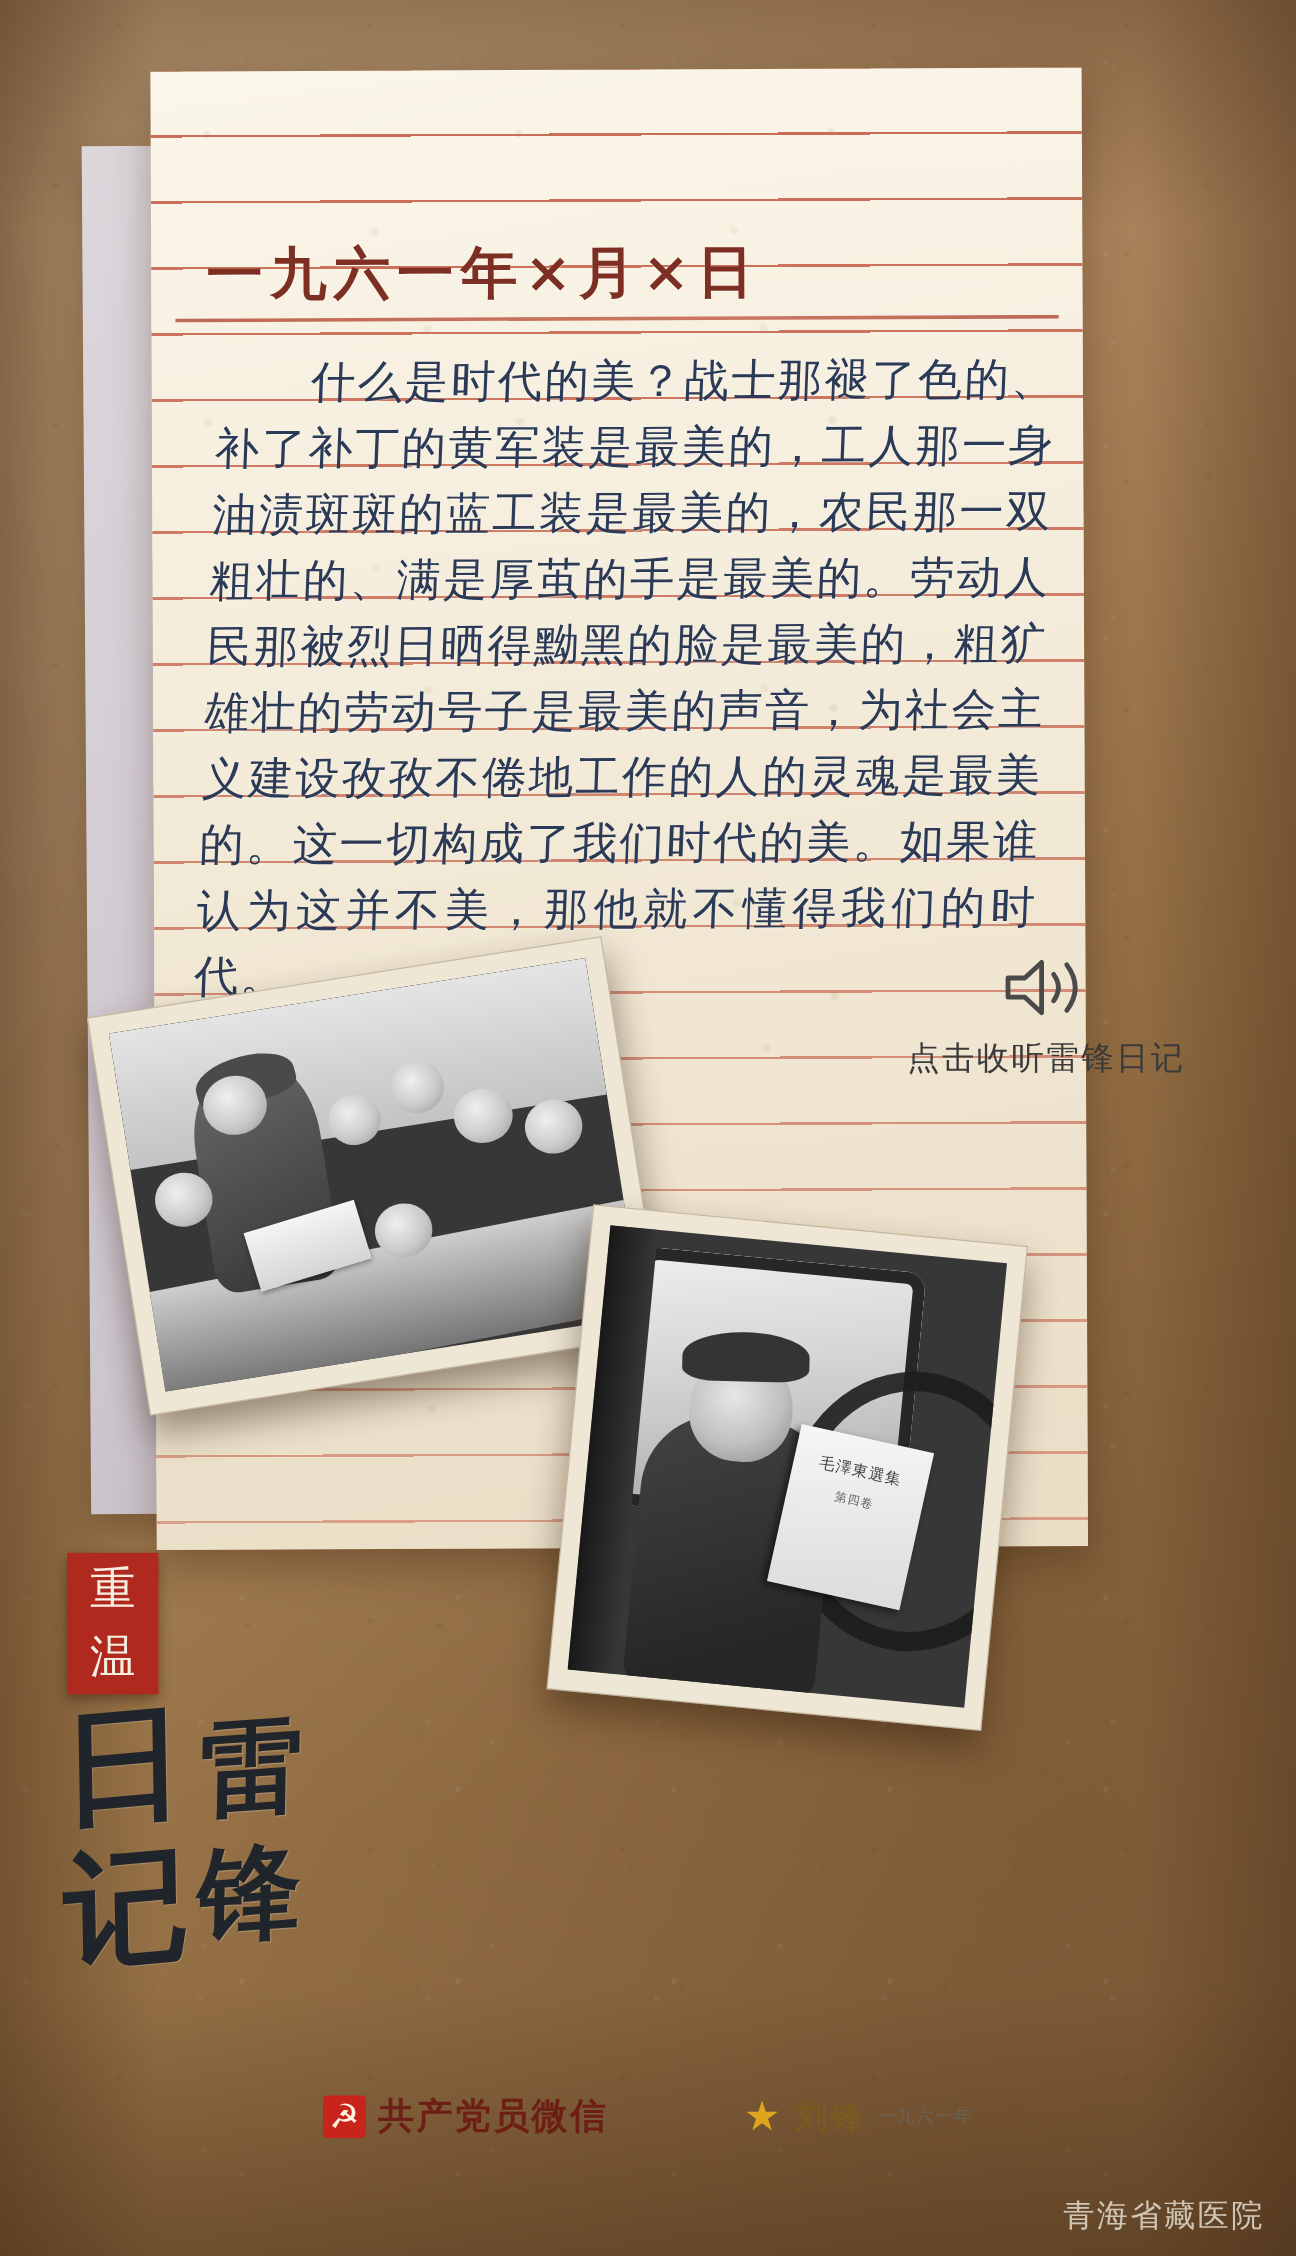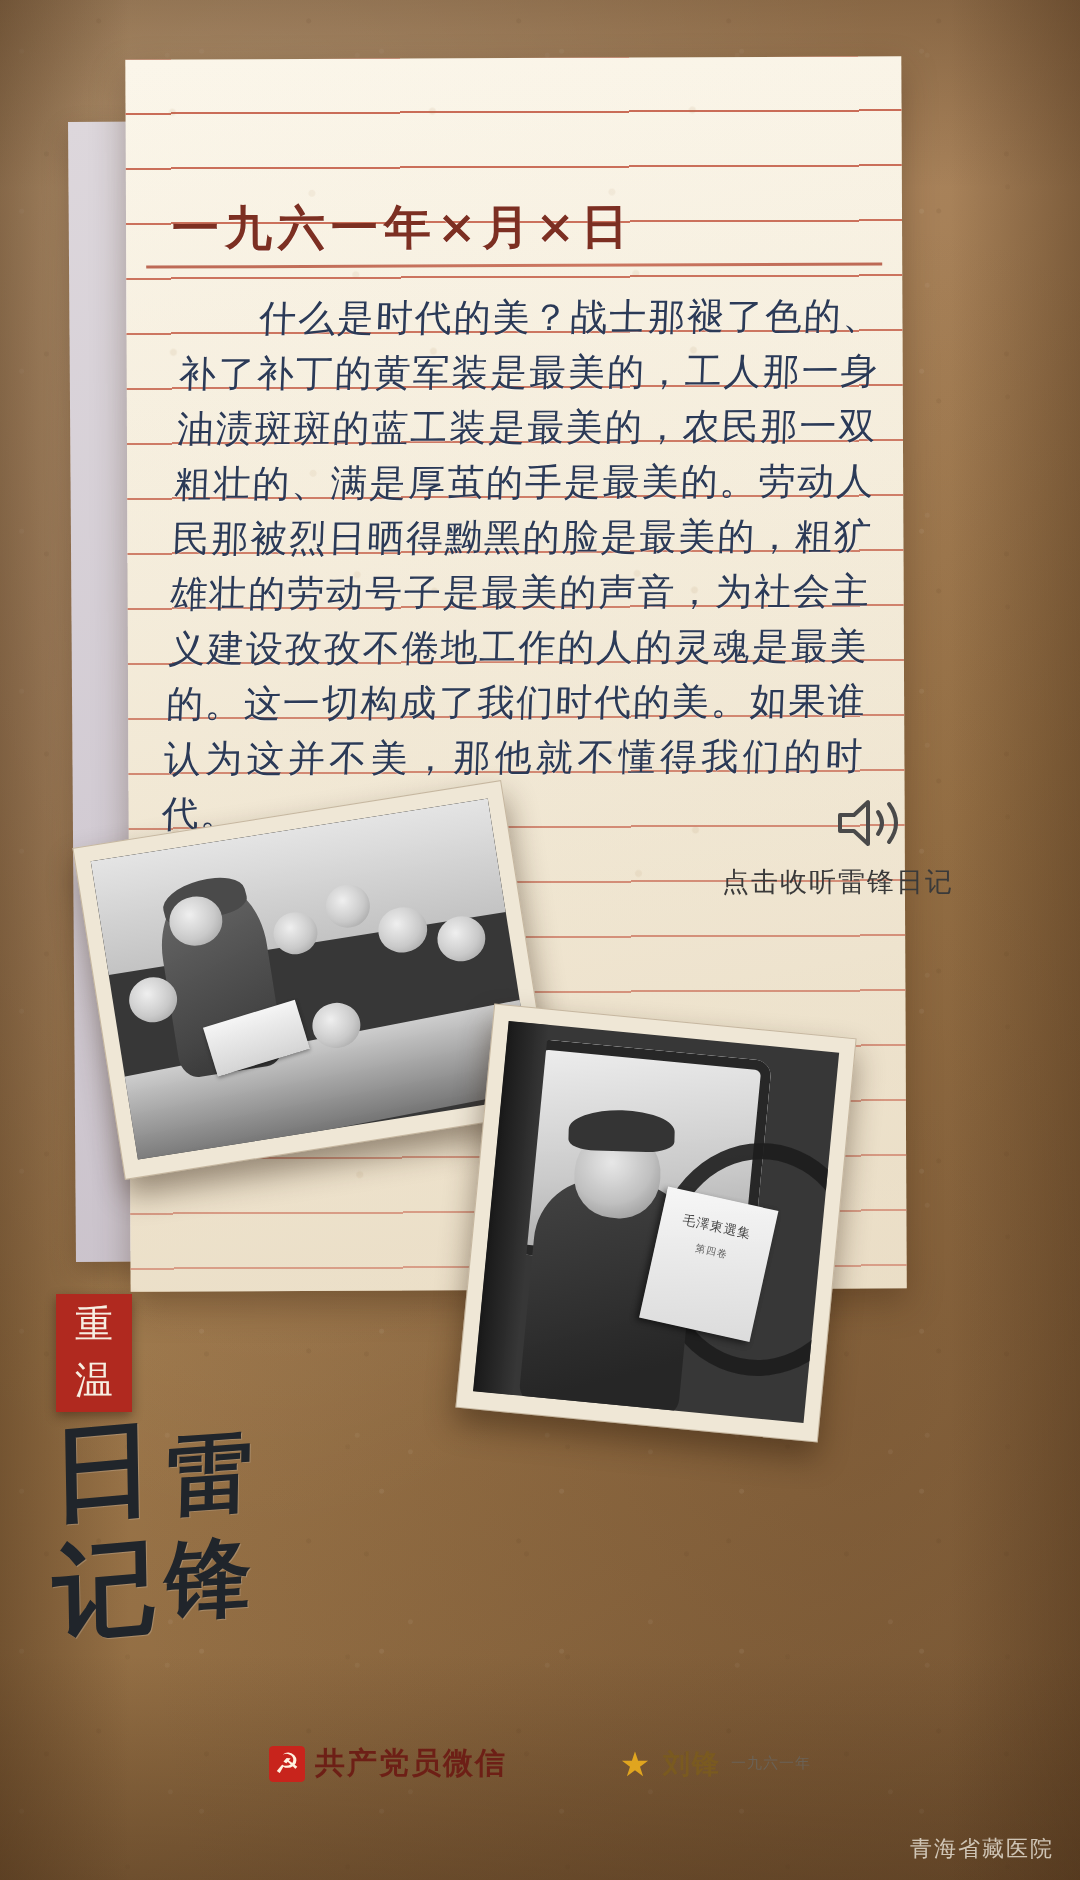--- a/index.html
+++ b/index.html
@@ -136,21 +136,21 @@
     transform: skewX(-2.5deg);
     text-shadow: 0 1px 0 rgba(255,255,255,.35);
   }
 
   
   .audio-block {
     position: absolute;
     right: 58px;
     top: 792px;
     width: 300px;
-    text-align: left;
+    text-align: center;
     z-index: 6;
   }
   .audio-block .spk {
     display: block;
     margin: 0 auto 10px auto;
     width: 76px;
     height: 62px;
   }
   .audio-label {
     font-family: "DejaVu Sans", "Liberation Sans", sans-serif;
@@ -401,21 +401,21 @@
     font-size: 15px;
     color: #6b6256;
     letter-spacing: 1px;
   }
 
   .watermark {
     position: absolute;
     right: 26px;
     bottom: 16px;
     font-family: "DejaVu Sans", "Liberation Sans", sans-serif;
-    font-size: 22px;
+    font-size: 26px;
     color: #e8e2d6;
     opacity: .82;
     letter-spacing: 2px;
     z-index: 9;
   }
 </style>
 </head>
 <body>
 
 <div id="poster">

